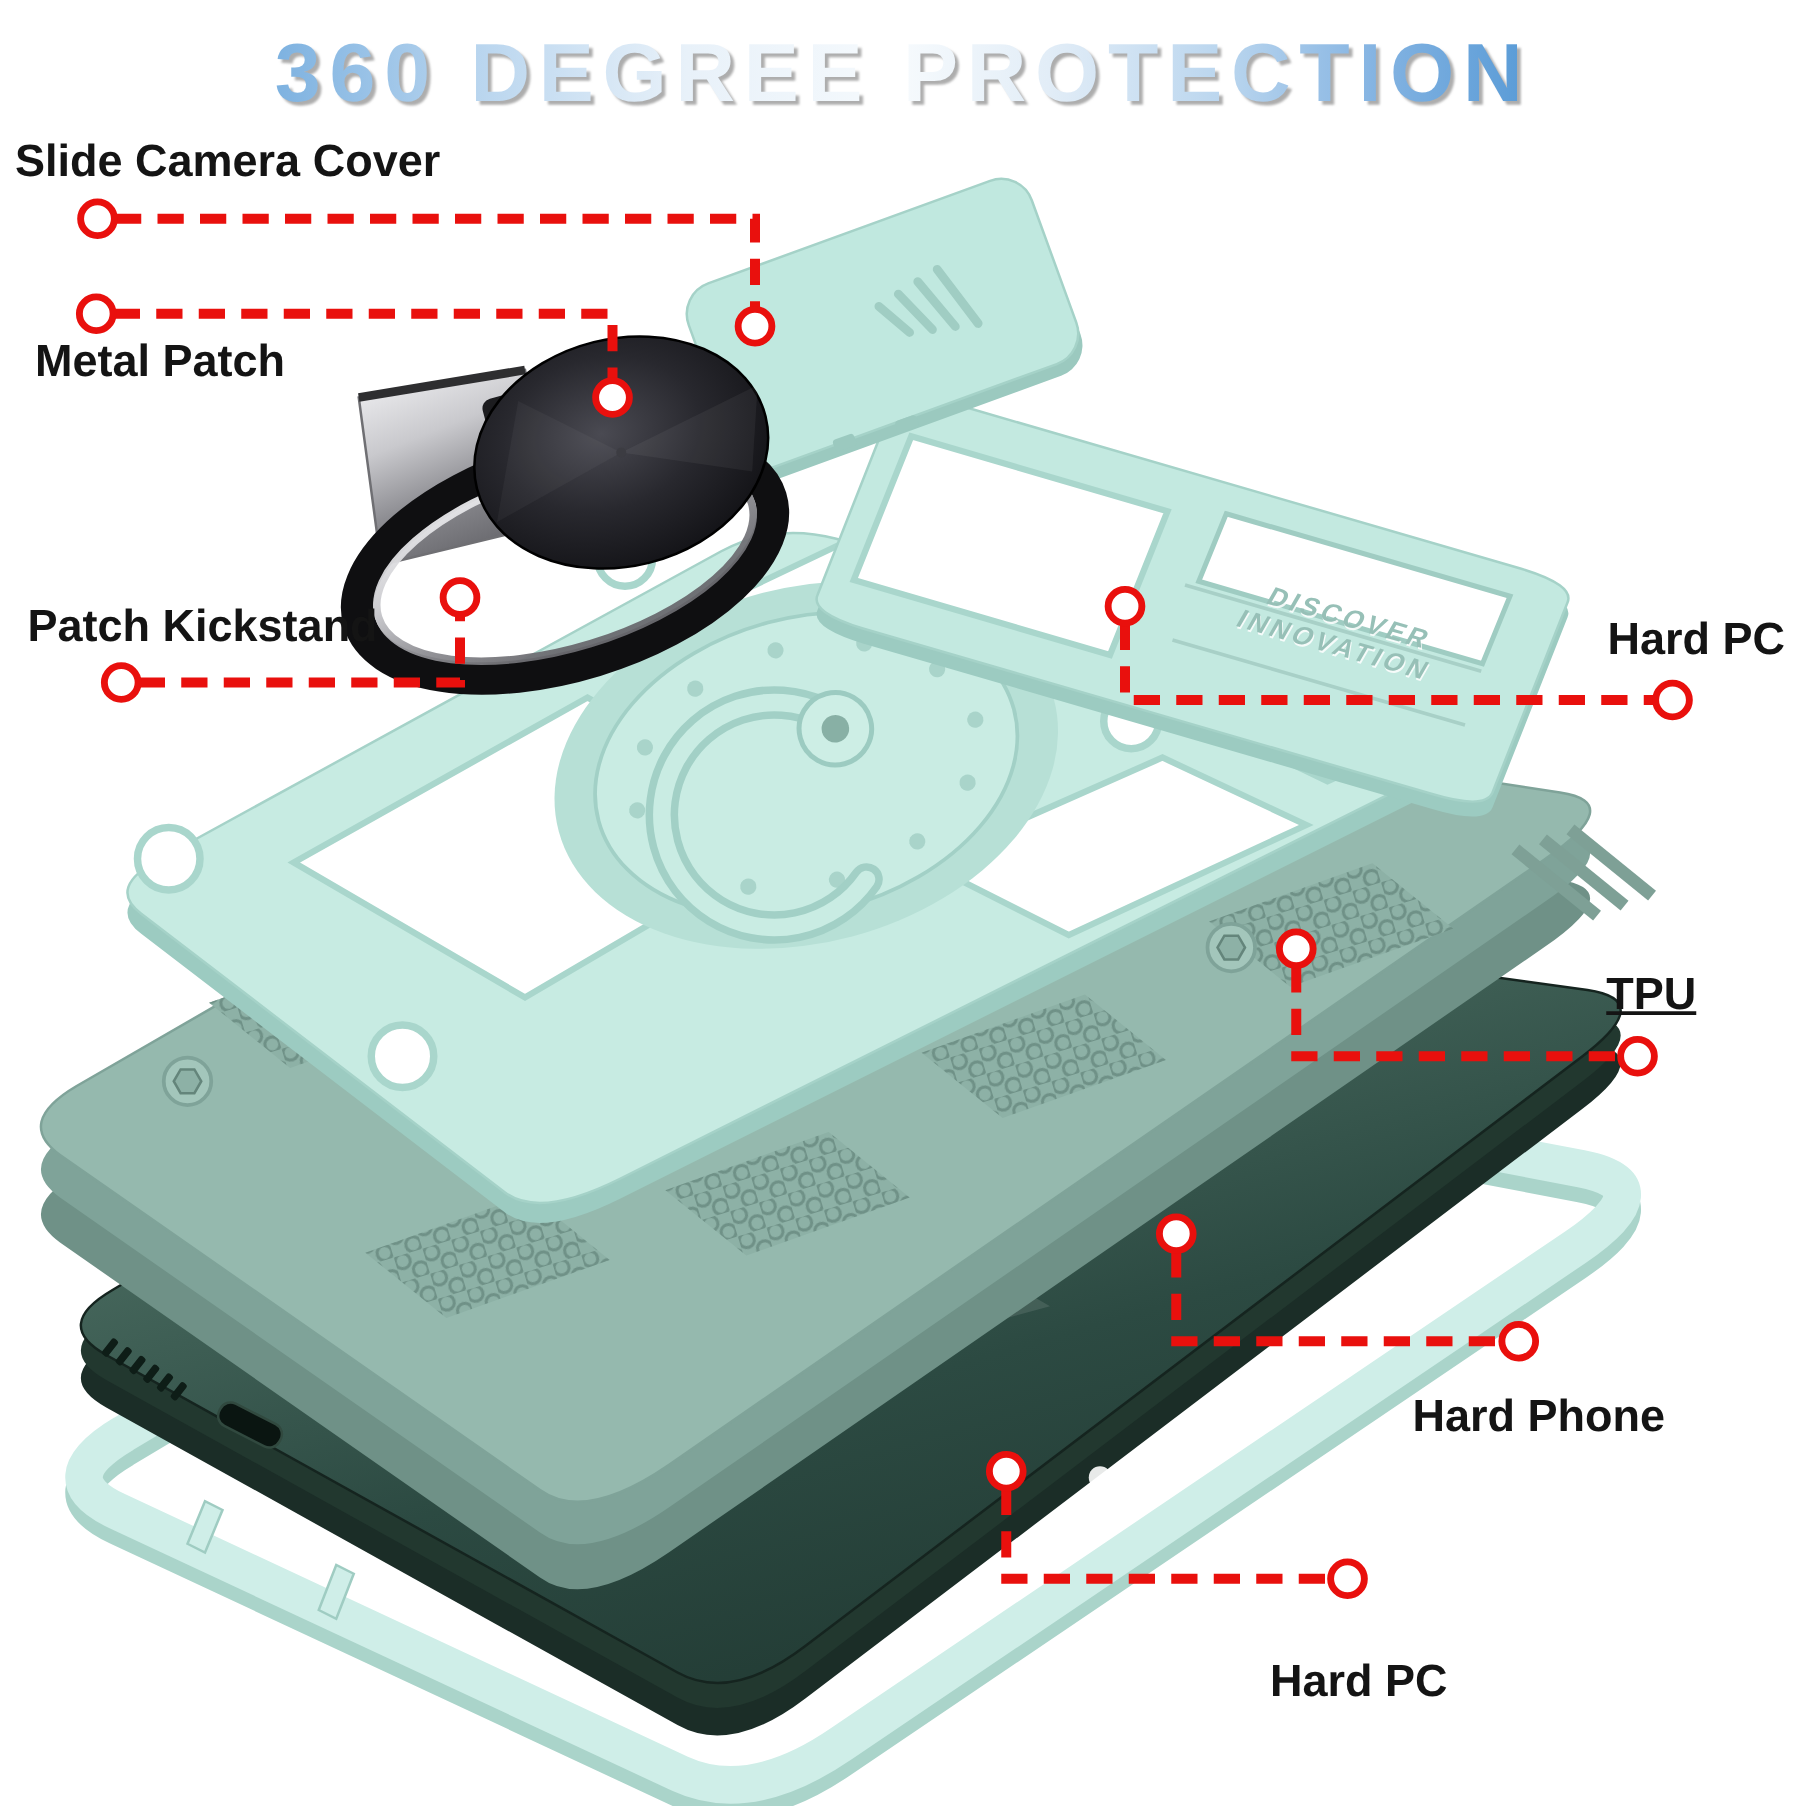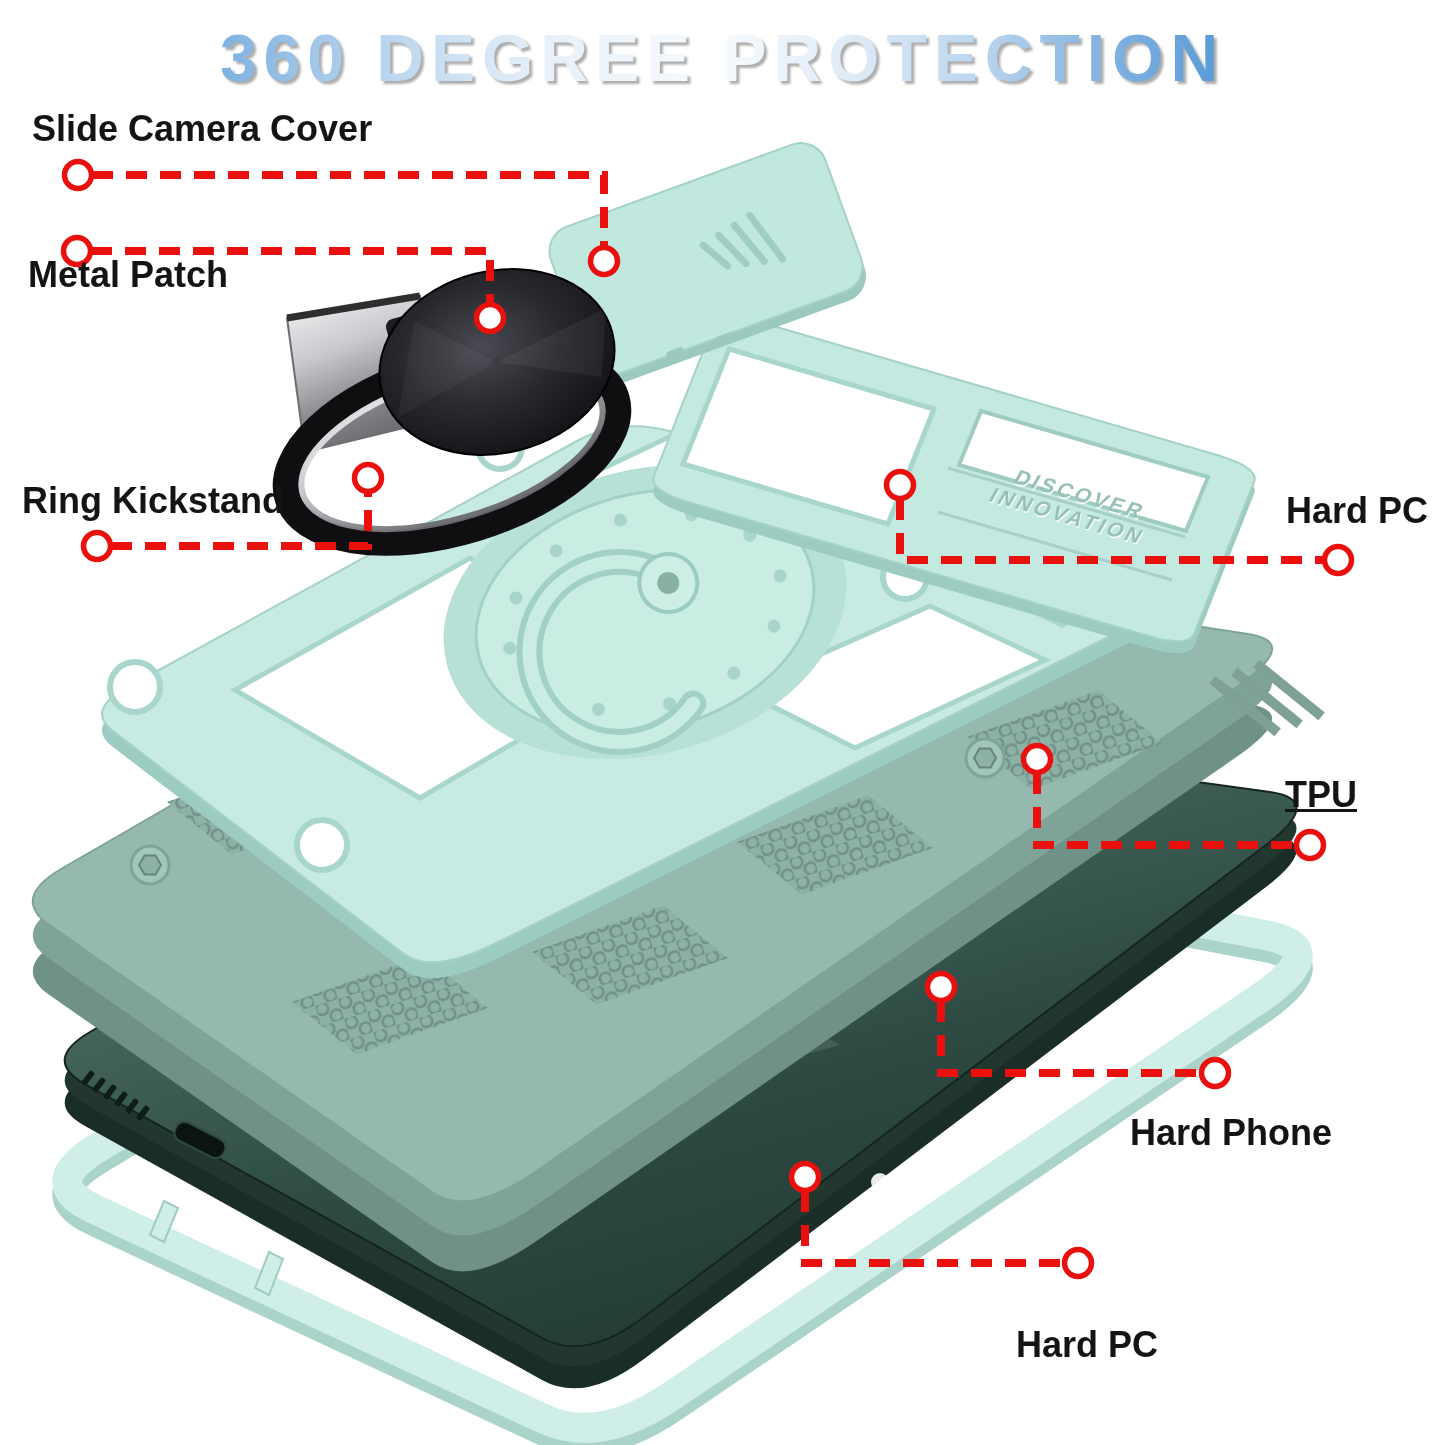--- a/index.html
+++ b/index.html
@@ -248,21 +248,21 @@
       <circle class="co-dot" cx="1310" cy="845" r="13.5"></circle>
       <circle class="co-dot" cx="941" cy="987" r="13.5"></circle>
       <circle class="co-dot" cx="1215" cy="1073" r="13.5"></circle>
       <circle class="co-dot" cx="805" cy="1177" r="13.5"></circle>
       <circle class="co-dot" cx="1078" cy="1263" r="13.5"></circle>
     </g>
   </svg>
 
   <div class="title">360 DEGREE PROTECTION</div>
 
-  <div class="callout-label" style="left:32px;top:110px;">Slide Camera Cover</div>
-  <div class="callout-label" style="left:28px;top:256px;">Metal Patch</div>
-  <div class="callout-label" style="left:22px;top:482px;">Ring Kickstand</div>
+  <div class="callout-label" style="left:12px;top:110px;">Slide Camera Cover</div>
+  <div class="callout-label" style="left:28px;top:270px;">Metal Patch</div>
+  <div class="callout-label" style="left:22px;top:482px;">Patch Kickstand</div>
   <div class="callout-label" style="left:1286px;top:492px;">Hard PC</div>
   <div class="callout-label" style="left:1285px;top:776px;text-decoration:underline;">TPU</div>
   <div class="callout-label" style="left:1130px;top:1114px;">Hard Phone</div>
   <div class="callout-label" style="left:1016px;top:1326px;">Hard PC</div>
 
 </div>
 
 </body></html>

